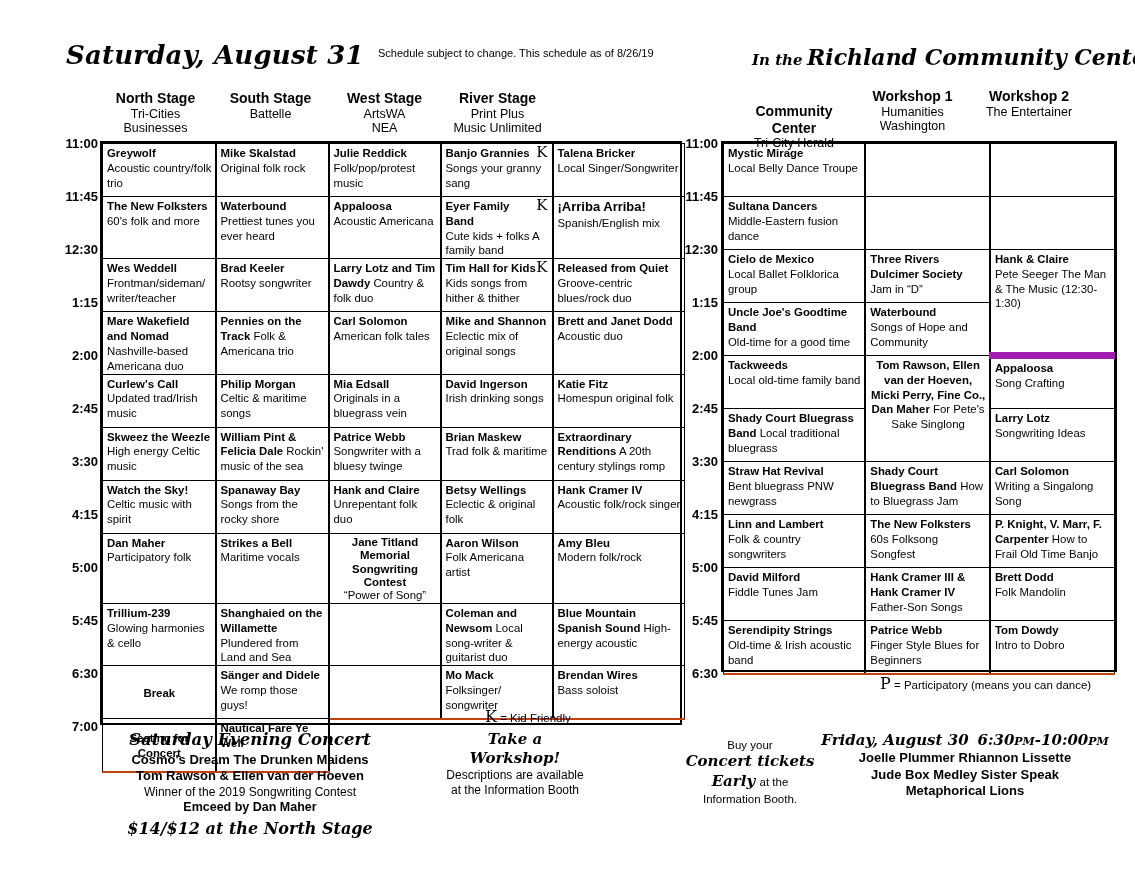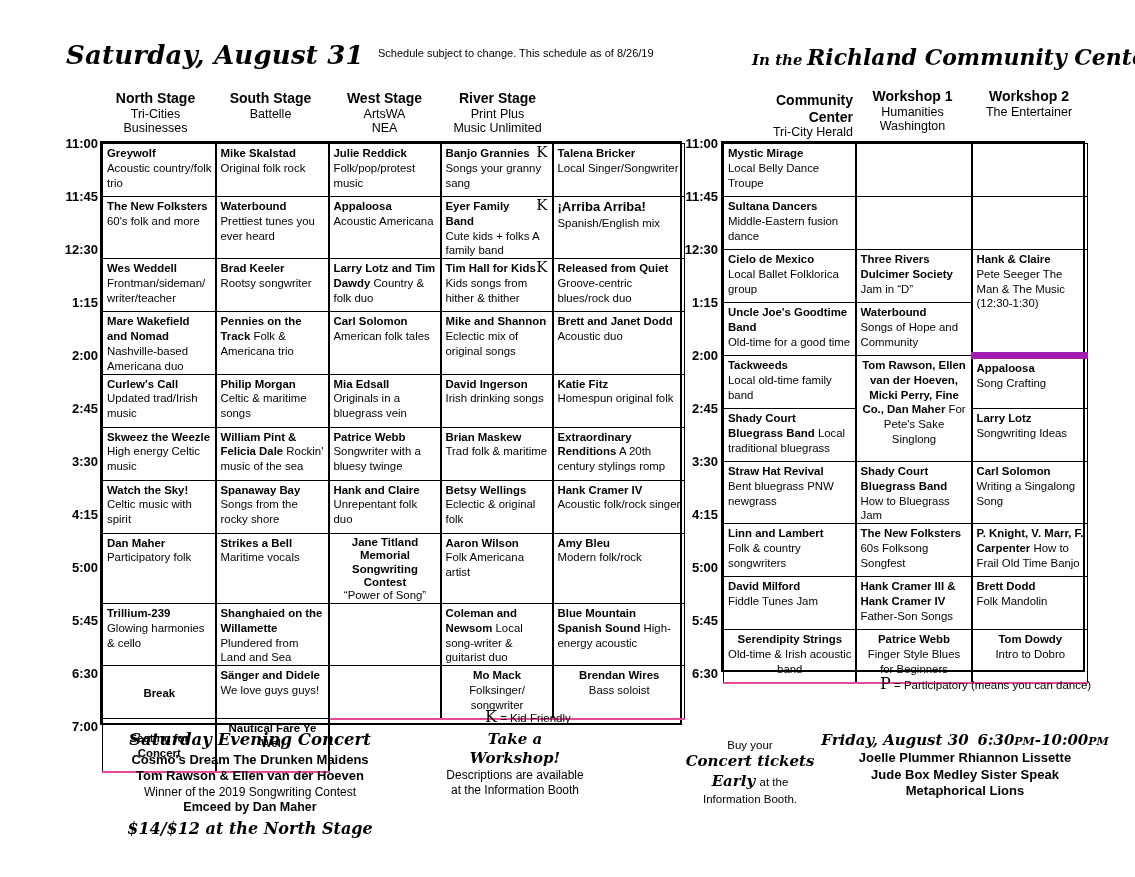--- a/index.html
+++ b/index.html
@@ -77,21 +77,21 @@
   }
   .grid td {
     border: 1px solid #000;
     vertical-align: top;
     padding: 2px 3px 0 4px;
     font-size: 11.4px;
     line-height: 1.30;
     overflow: hidden;
   }
   .grid td.thick-r { border-right: 2px solid #000; }
-  .grid td.thick-b { border-bottom: 2px solid #ec4899; text-align: center; }
+  .grid td.thick-b { border-bottom: 2px solid #c2410c; }
   .ctr { text-align: center; vertical-align: middle !important; font-weight: bold; }
   .ctr-n { text-align: center; }
   .kid {
     float: right;
     font-family: "DejaVu Serif", serif;
     font-size: 15px;
     line-height: 1;
     margin-top: -1px;
     margin-right: 1px;
   }
@@ -179,21 +179,21 @@
     <span class="h1">West Stage</span>
     <span class="h2">ArtsWA</span>
     <span class="h3">NEA</span>
   </div>
   <div class="colhead" style="left:441px; top:90px; width:113px;">
     <span class="h1">River Stage</span>
     <span class="h2">Print Plus</span>
     <span class="h3">Music Unlimited</span>
   </div>
 
-  <div class="colhead" style="left:735px; top:92px; width:118px;text-align:right;">
+  <div class="colhead" style="left:735px; top:103px; width:118px;">
     <span class="h1">Community</span>
     <span class="h1">Center</span>
     <span class="h2">Tri-City Herald</span>
   </div>
   <div class="colhead" style="left:855px; top:88px; width:115px;">
     <span class="h1">Workshop 1</span>
     <span class="h2">Humanities</span>
     <span class="h3">Washington</span>
   </div>
   <div class="colhead" style="left:970px; top:88px; width:118px;">
@@ -294,21 +294,21 @@
       <tr style="height:53px">
         <td class="thick-r"><span class="cell-title">Trillium-239</span><br><span>Glowing harmonies &amp; cello</span></td>
         <td class="thick-r"><span class="cell-title">Shanghaied on the Willamette</span> <span>Plundered from Land and Sea</span></td>
         <td class="thick-r"><span></span></td>
         <td class="thick-r"><span class="cell-title">Coleman and Newsom</span> <span>Local song-writer &amp; guitarist duo</span></td>
         <td><span class="cell-title">Blue Mountain Spanish Sound</span> <span>High-energy acoustic</span></td>
       </tr>
 
       <tr style="height:53px">
         <td class="thick-r ctr"><span>Break</span></td>
-        <td class="thick-r"><span class="cell-title">Sänger and Didele</span><br><span>We love guys guys!</span></td>
+        <td class="thick-r"><span class="cell-title">Sänger and Didele</span><br><span>We romp those guys!</span></td>
         <td class="thick-r thick-b"><span></span></td>
         <td class="thick-r thick-b"><span class="cell-title">Mo Mack</span><br><span>Folksinger/ songwriter</span></td>
         <td class="thick-b"><span class="cell-title">Brendan Wires</span><br><span>Bass soloist</span></td>
       </tr>
 
       <tr style="height:53px">
         <td class="thick-r ctr thick-b"><span>Seating for Concert</span></td>
         <td class="thick-r thick-b"><span class="cell-title">Nautical Fare Ye Well</span></td>
         <td style="border:none"></td>
         <td style="border:none"></td>
@@ -330,21 +330,21 @@
     <div class="time-lbl" style="top:163px;">1:15</div>
     <div class="time-lbl" style="top:216px;">2:00</div>
     <div class="time-lbl" style="top:269px;">2:45</div>
     <div class="time-lbl" style="top:322px;">3:30</div>
     <div class="time-lbl" style="top:375px;">4:15</div>
     <div class="time-lbl" style="top:428px;">5:00</div>
     <div class="time-lbl" style="top:481px;">5:45</div>
     <div class="time-lbl" style="top:534px;">6:30</div>
   </div>
 
-  <div class="grid" style="left:721px; top:141px; width:364px; height:531px;">
+  <div class="grid" style="left:721px; top:141px; width:396px; height:531px;">
     <table>
       <colgroup>
           <col style="width:132px">
           <col style="width:116px">
           <col style="width:116px">
         </colgroup>
       <tbody>
 
       <tr style="height:53px">
         <td class="thick-r"><span class="cell-title">Mystic Mirage</span><br><span>Local Belly Dance Troupe</span></td>

